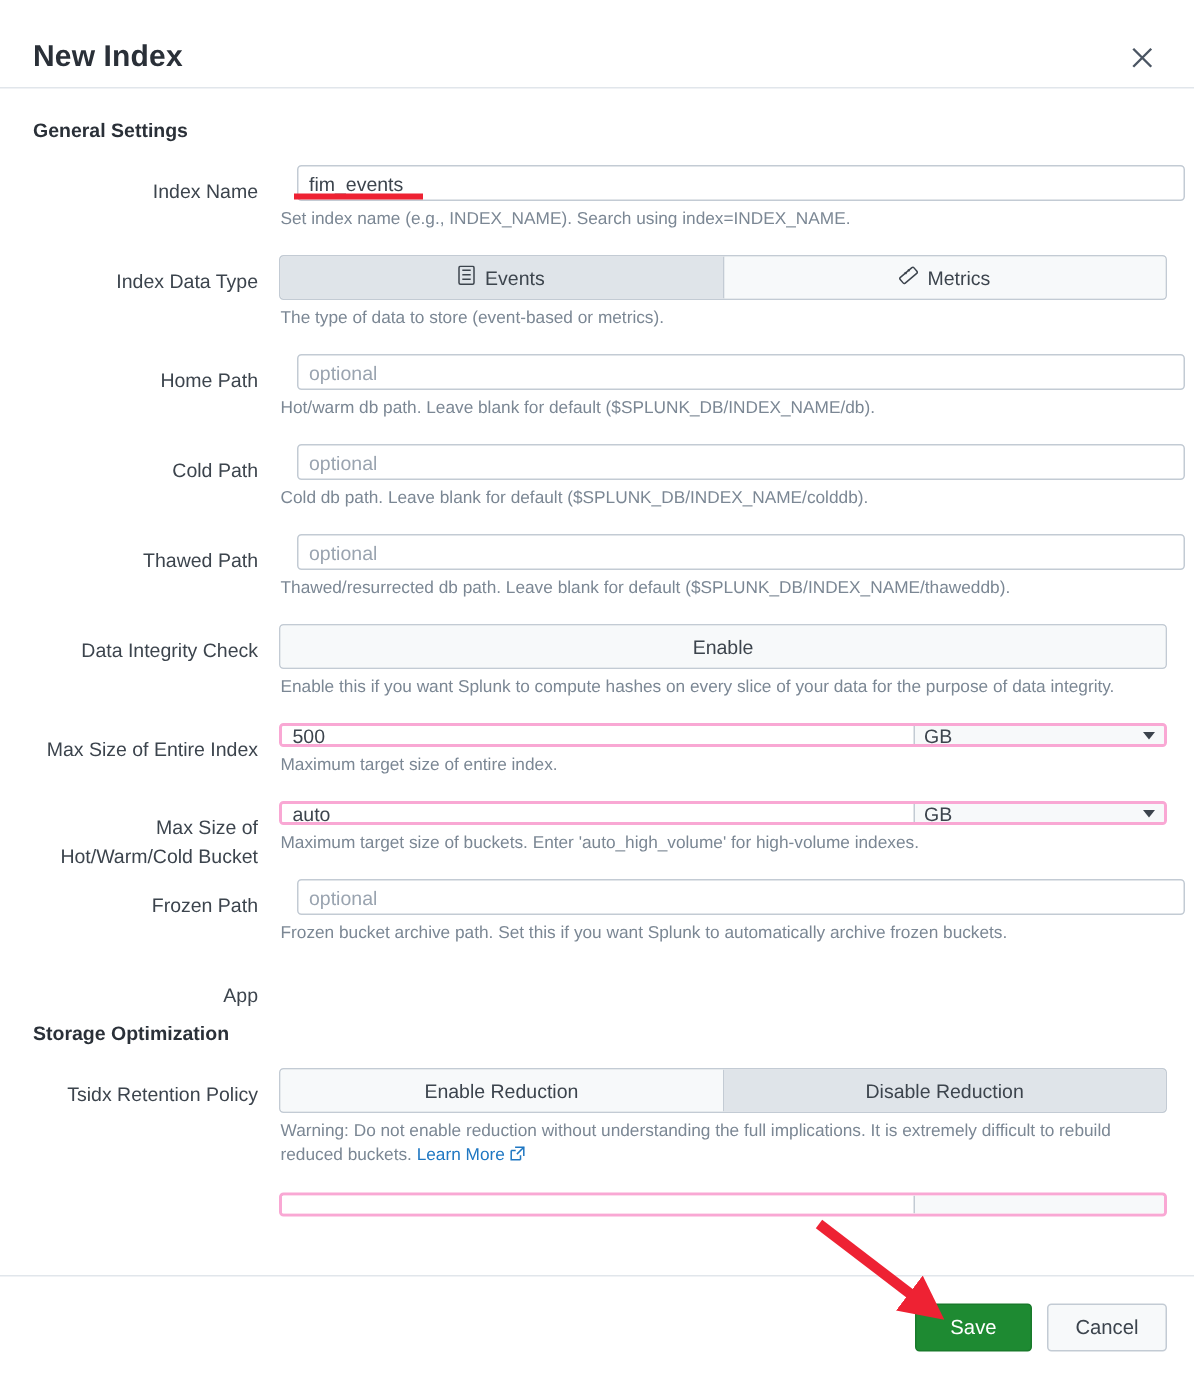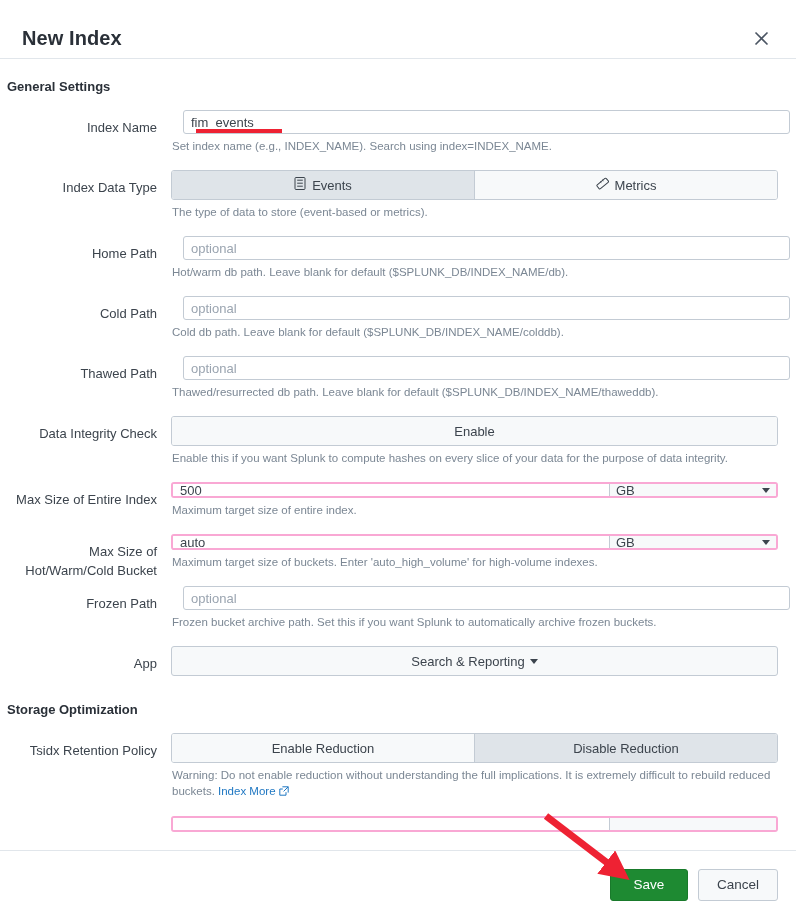--- a/index.html
+++ b/index.html
@@ -35,21 +35,21 @@
     display: flex; align-items: center; justify-content: center;
     cursor: pointer;
     background: none; border: none;
     padding: 0;
     color: #4b5563;
   }
   .close-btn svg { display: block; }
 
   
   .modal-body {
-    padding: 20px 18px 0 3px;
+    padding: 20px 18px 0 18px;
     height: 790px;
     overflow: hidden;
   }
 
   .section-title {
     font-size: 13px;
     font-weight: 700;
     color: #2a3038;
     margin: 0 0 16px 4px;
   }
@@ -380,44 +380,37 @@
   <div class="form-row">
     <div class="form-label">Frozen Path</div>
     <div class="form-field">
       <input class="input-box" type="text" placeholder="optional" style="">
       <div class="hint">Frozen bucket archive path. Set this if you want Splunk to automatically archive frozen buckets.</div>
     </div>
   </div>
 
   <div class="form-row">
     <div class="form-label">App</div>
-    <div class="form-field">
-      <button class="dropdown-full">
-        <span>Search &amp; Reporting</span>
-        <span class="tri-down"></span>
-      </button>
-      <div style="height:18px"></div>
-    </div>
   </div>
 
   <div class="section-title storage">Storage Optimization</div>
 
   <div class="form-row">
     <div class="form-label">Tsidx Retention Policy</div>
     <div class="form-field">
       <div class="segmented">
         <button class="seg-btn">
           <span>Enable Reduction</span>
         </button>
         <button class="seg-btn active">
           <span>Disable Reduction</span>
         </button>
       </div>
       <div class="hint">
-        <span>Warning: Do not enable reduction without understanding the full implications. It is extremely difficult to rebuild reduced buckets. </span><a href="#">Index More</a><span class="ext-icon"><svg width="10" height="10" viewBox="0 0 10 10">
+        <span>Warning: Do not enable reduction without understanding the full implications. It is extremely difficult to rebuild reduced buckets. </span><a href="#">Learn More</a><span class="ext-icon"><svg width="10" height="10" viewBox="0 0 10 10">
               <path d="M3.4 0.8 H9.2 V6.6" fill="none" stroke="#1f77c2" stroke-width="1"></path>
               <path d="M9.2 0.8 L4.6 5.4" fill="none" stroke="#1f77c2" stroke-width="1"></path>
               <path d="M7.0 9.2 H0.8 V3.0" fill="none" stroke="#1f77c2" stroke-width="1"></path>
               <path d="M7.0 9.2 V6.2 M0.8 3.0 H3.8" fill="none" stroke="#1f77c2" stroke-width="1"></path>
             </svg></span>
       </div>
     </div>
   </div>
 
   <div class="form-row">

